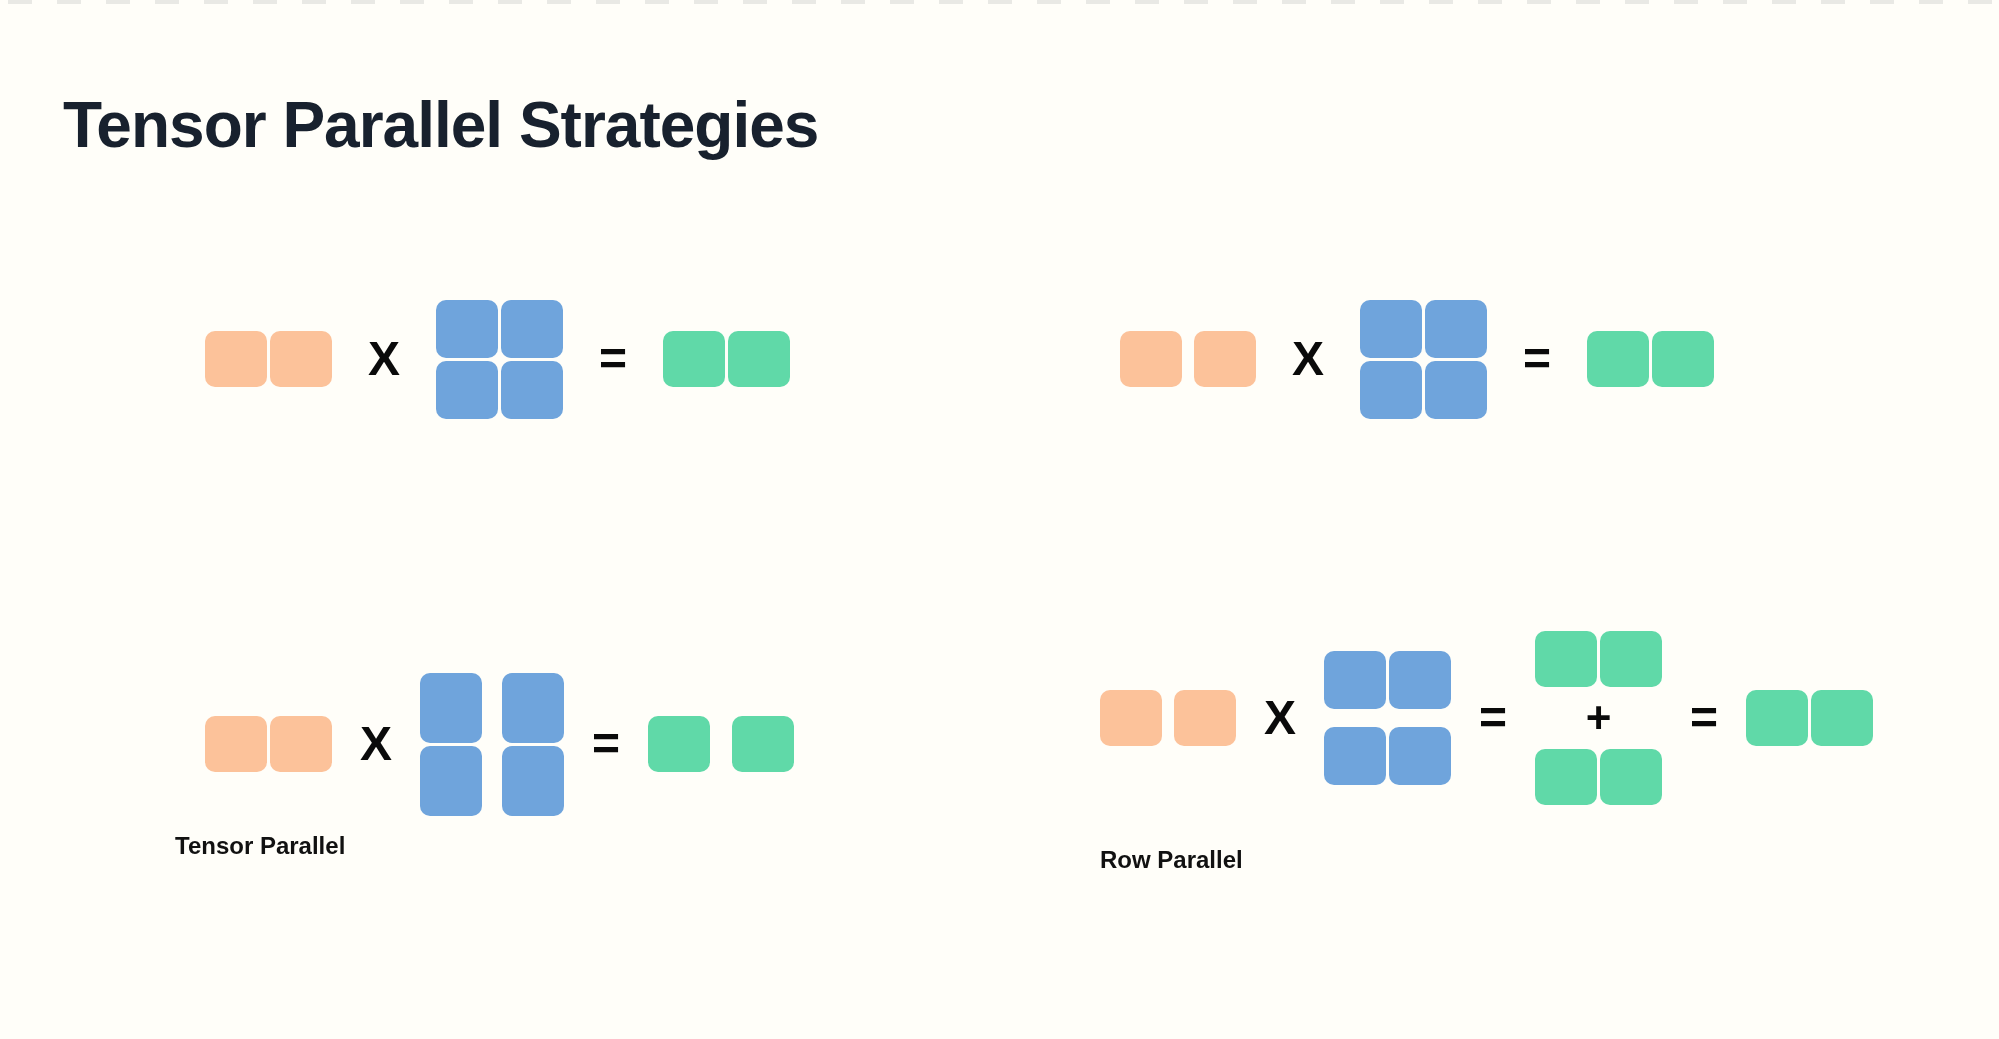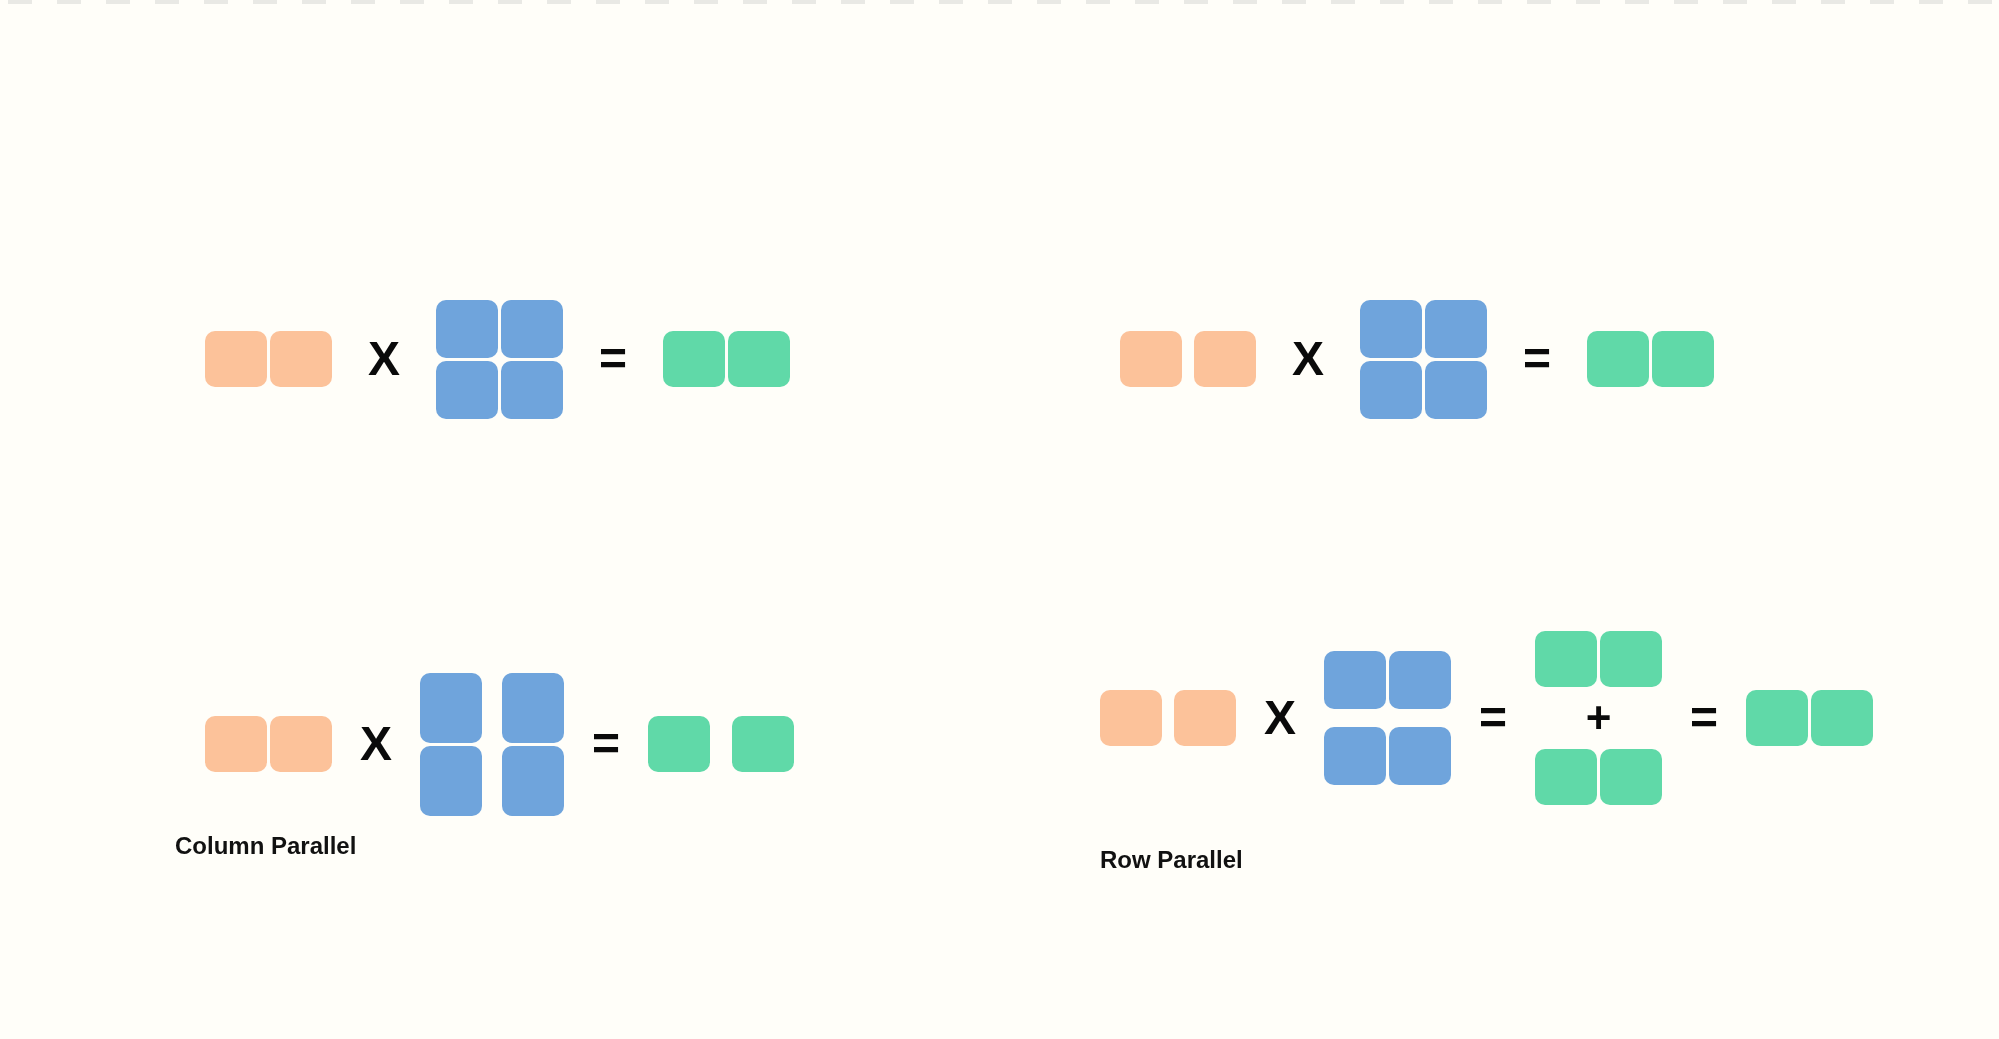--- a/index.html
+++ b/index.html
@@ -59,20 +59,21 @@
   }
   .label-col{left:175px;top:832px;}
   .label-row{left:1100px;top:846px;}
 </style>
 </head>
 <body>
 
 <div class="canvas">
   <div class="top-strip"></div>
 
+  <h1 class="page-title">Tensor Parallel Strategies</h1>
 
   <div class="diagram d0">
       <div class="vec tight">
         <div class="block" style="background: rgb(252, 194, 154);"></div>
         <div class="block" style="background: rgb(252, 194, 154);"></div>
       </div>
       <span class="op" style="color: rgb(10, 10, 10);">X</span>
       <div class="matrix-grid">
         <div class="block" style="background: rgb(111, 164, 220);"></div>
         <div class="block" style="background: rgb(111, 164, 220);"></div>
@@ -153,15 +154,15 @@
           <div class="block" style="background: rgb(96, 217, 168);"></div>
         </div>
       </div>
       <span class="op" style="color: rgb(10, 10, 10);">=</span>
       <div class="vec tight">
         <div class="block" style="background: rgb(96, 217, 168);"></div>
         <div class="block" style="background: rgb(96, 217, 168);"></div>
       </div>
     </div>
 
-  <div class="diagram-label label-col">Column Parallel</div>
+  <div class="diagram-label label-col">Tensor Parallel</div>
   <div class="diagram-label label-row">Row Parallel</div>
 </div>
 
 </body></html>

